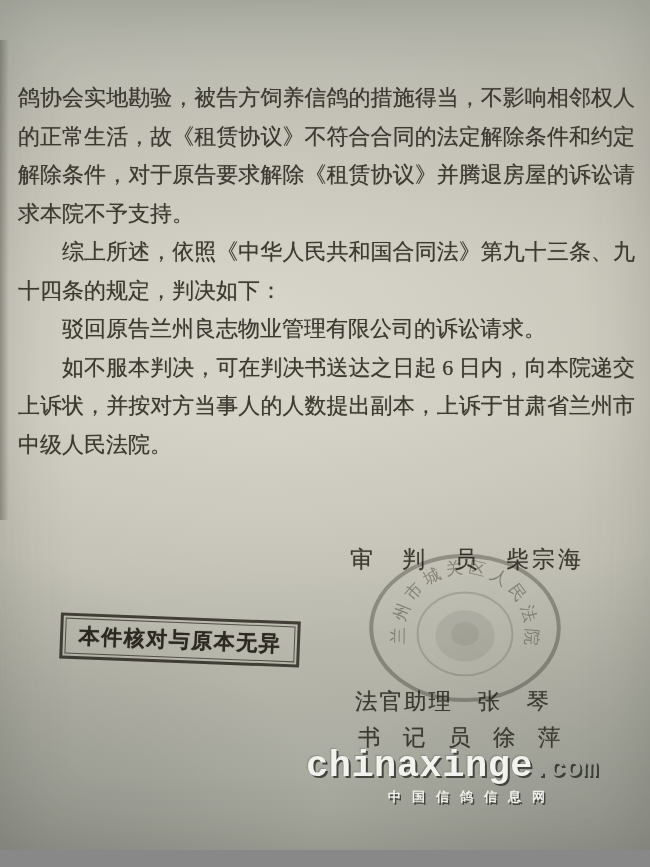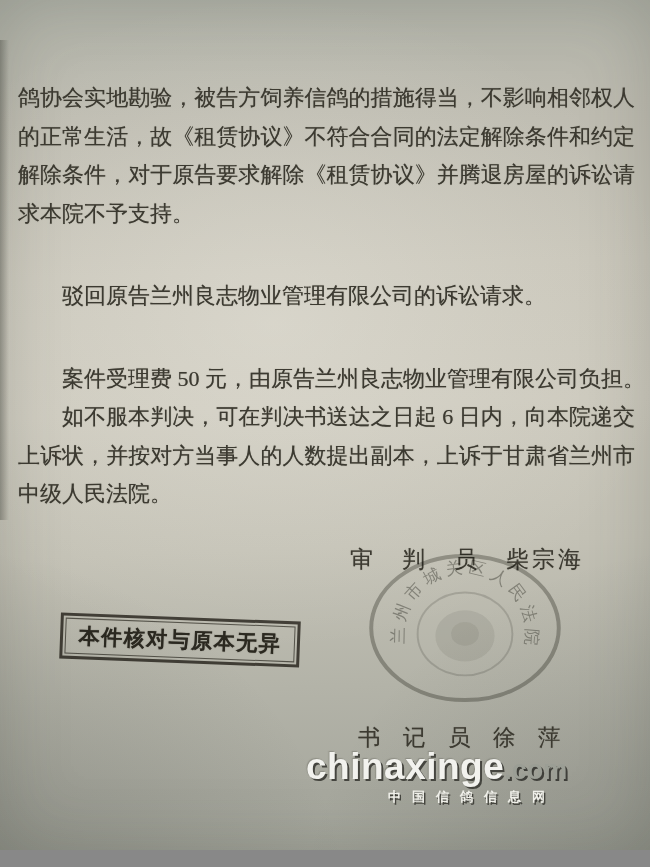--- a/index.html
+++ b/index.html
@@ -21,21 +21,21 @@
   }
   .body-text{
     position:absolute;left:18px;top:79px;width:617px;
     font-size:22px;line-height:38.5px;
     color:#3c3a31;
     text-align:justify;
     text-shadow:0 0 .7px rgba(60,58,48,.65);
   }
   .para{margin:0;}
   .para.indent{text-indent:44px;}
-  .para.single{white-space:nowrap;margin-top:44px;}
+  .para.single{white-space:nowrap;}
   .sig{
     position:absolute;
     color:#3c3a31;
     text-shadow:0 0 .7px rgba(60,58,48,.6);
     white-space:nowrap;
   }
   .sig.judge{left:350px;top:544px;font-size:23px;letter-spacing:3px;}
   .sig.date{left:355px;top:610px;font-size:22.5px;letter-spacing:3px;}
   .sig.assistant{left:355px;top:686px;font-size:22.5px;letter-spacing:2px;}
   .sig.clerk{left:358px;top:722px;font-size:22.5px;letter-spacing:0;}
@@ -54,21 +54,21 @@
     border:1.5px solid rgba(52,48,40,.68);
     display:flex;align-items:center;justify-content:center;
   }
   .stamp-text{
     font-size:21px;font-weight:bold;letter-spacing:1.5px;
     color:#3b382f;white-space:nowrap;
     text-shadow:0 0 1px rgba(52,48,40,.7);
   }
   .watermark-line1{
     position:absolute;left:306px;top:748px;
-    font-family:Liberation Sans, sans-serif;
+    font-family:Liberation Mono, monospace;
     font-weight:bold;white-space:nowrap;line-height:1;
   }
   .wm-site{
     font-size:37px;color:#f2f2ee;
     text-shadow:2px 2px 0 #45453f, -1px -1px 1px rgba(120,120,112,.55);
     letter-spacing:0.5px;
   }
   .wm-tld{
     font-size:27px;color:#9b9e95;
     text-shadow:2px 2px 0 #3f3f3a;
@@ -81,28 +81,29 @@
     text-shadow:1.5px 1.5px 0 #45453f;
   }
 </style>
 </head>
 <body>
 
 <div class="page">
 
   <div class="body-text">
     <p class="para">鸽协会实地勘验，被告方饲养信鸽的措施得当，不影响相邻权人的正常生活，故《租赁协议》不符合合同的法定解除条件和约定解除条件，对于原告要求解除《租赁协议》并腾退房屋的诉讼请求本院不予支持。</p>
+    <p class="para indent">综上所述，依照《中华人民共和国合同法》第九十三条、九十四条的规定，判决如下：</p>
     <p class="para indent single">驳回原告兰州良志物业管理有限公司的诉讼请求。</p>
-    <p class="para indent single">案件受理费 50 元，由原告兰州良志物业管理有限公司负担。</p>
     <p class="para indent">如不服本判决，可在判决书送达之日起 6 日内，向本院递交上诉状，并按对方当事人的人数提出副本，上诉于甘肃省兰州市中级人民法院。</p>
   </div>
 
   <div class="sig judge">审　判　员　柴宗海</div>
 
 
+  <div class="sig assistant">法官助理　张　琴</div>
 
   <div class="sig clerk">书　记　员　徐　萍</div>
 
   <div class="stamp">
     <div class="stamp-inner">
       <span class="stamp-text">本件核对与原本无异</span>
     </div>
   </div>
 
   <svg class="seal" viewBox="0 0 200 156" xmlns="http://www.w3.org/2000/svg">

